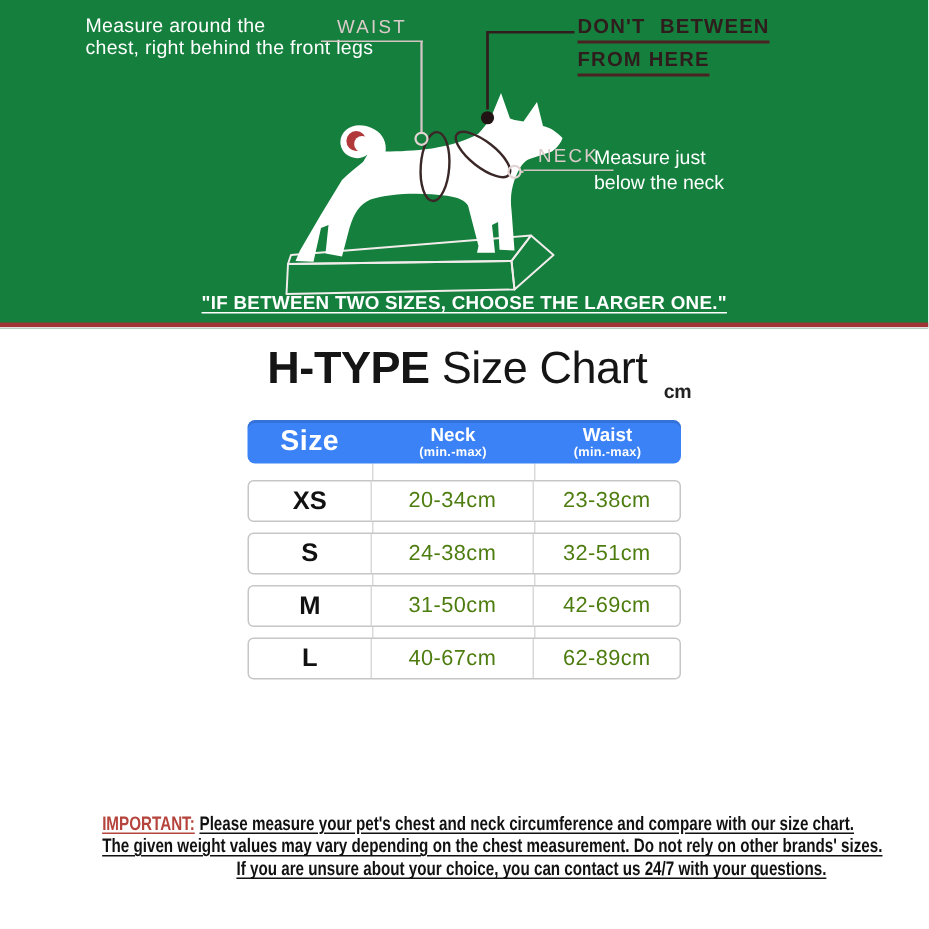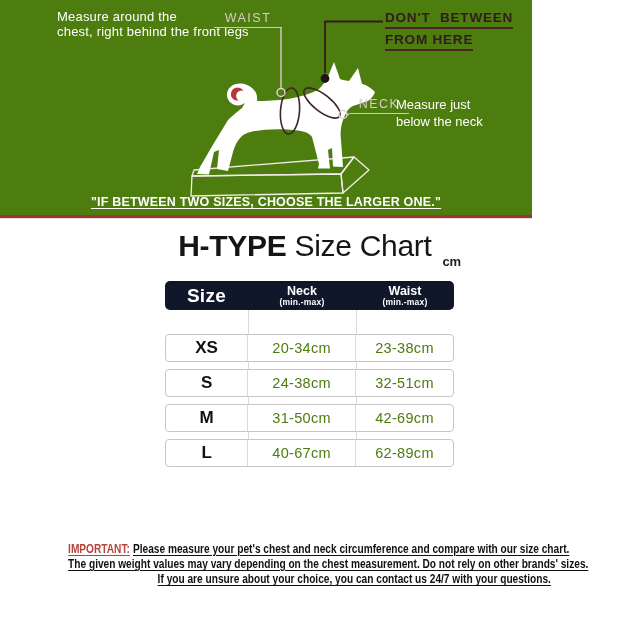--- a/index.html
+++ b/index.html
@@ -2,21 +2,21 @@
 <html><head>
 <meta charset="utf-8">
 <style>
   html,body{margin:0;padding:0;background:#fff;}
   .poster{
     position:relative;width:619px;height:619px;overflow:hidden;background:#fff;
     font-family:"Liberation Sans", sans-serif;
   }
   
   .hero{
-    position:relative;width:532px;height:218px;background:#4d7c0f;
+    position:relative;width:619px;height:218px;background:#15803d;
     box-shadow:inset 0 -3px 0 #9e3434;border-bottom:1px solid #e8dddd;
   }
   .hero-art{position:absolute;left:0;top:0;z-index:0;}
   .hero .overlay{position:absolute;z-index:1;}
   .chest-note{left:57px;top:9px;color:#ffffff;font-size:13px;line-height:15px;letter-spacing:.2px;}
   .waist-label{
     left:214px;top:11px;width:68px;text-align:center;color:#dbcaca;font-size:12.5px;
     letter-spacing:1.5px;padding-bottom:2px;border-bottom:1.5px solid #d6c5c5;line-height:14px;
   }
   .dont-note{left:385px;top:10px;color:#2f1c1c;font-size:13.5px;font-weight:bold;letter-spacing:.8px;line-height:16px;}
@@ -34,33 +34,33 @@
   
   .title-block{text-align:center;margin-top:9px;}
   .title-block h1{margin:0;font-size:30px;line-height:36px;color:#151515;font-weight:normal;letter-spacing:-.3px;}
   .title-block .brand{font-weight:bold;margin-left:20px;}
   .title-block .unit{font-size:13px;color:#222;position:relative;top:10px;margin-left:3px;font-weight:bold;}
   
   .table-wrap{position:relative;width:289px;margin:11px auto 0;}
   .vline{position:absolute;top:29px;width:1px;height:142px;background:#d9d9d9;z-index:0;}
   .vline.v1{left:83px;} .vline.v2{left:191px;}
   .thead{
-    display:flex;height:29px;background:#0f172a;border-radius:5px;color:#fff;
+    display:flex;height:29px;background:#3b82f6;border-radius:5px;color:#fff;
     box-shadow:inset 0 2px 0 rgba(0,0,0,.12);position:relative;z-index:1;
   }
   .thead .c{display:flex;flex-direction:column;align-items:center;justify-content:center;}
   .c.size-col{width:83px;} .c.neck-col{width:108px;} .c.waist-col{width:98px;}
   .thead .size-col{font-size:19px;font-weight:bold;letter-spacing:.3px;}
   .thead .main{font-size:12.5px;font-weight:bold;line-height:13px;}
   .thead .sub{font-size:8.5px;font-weight:bold;line-height:9px;letter-spacing:.2px;}
   .trow{
     position:relative;z-index:1;display:flex;height:28px;margin-top:7px;background:#fff;
     border:1px solid #c6c6c6;border-radius:4px;box-sizing:border-box;align-items:stretch;
   }
-  .trow.first{margin-top:24px;}
+  .trow.first{margin-top:11px;}
   .trow .c{display:flex;align-items:center;justify-content:center;}
   .trow .size-col{font-size:17px;font-weight:bold;color:#111;width:82px;}
   .trow .neck-col,.trow .waist-col{border-left:1px solid #d9d9d9;font-size:14.5px;color:#4d7c0f;letter-spacing:.3px;}
   
   .footer-note{position:absolute;left:0;right:0;top:541px;text-align:right;color:#111;}
   .footer-line{
     display:block;white-space:nowrap;font-size:13px;font-weight:bold;line-height:15.2px;
     transform:scaleX(.78);transform-origin:50% 50%;
   }
   .footer-line span{text-decoration:underline;text-underline-offset:2px;}

